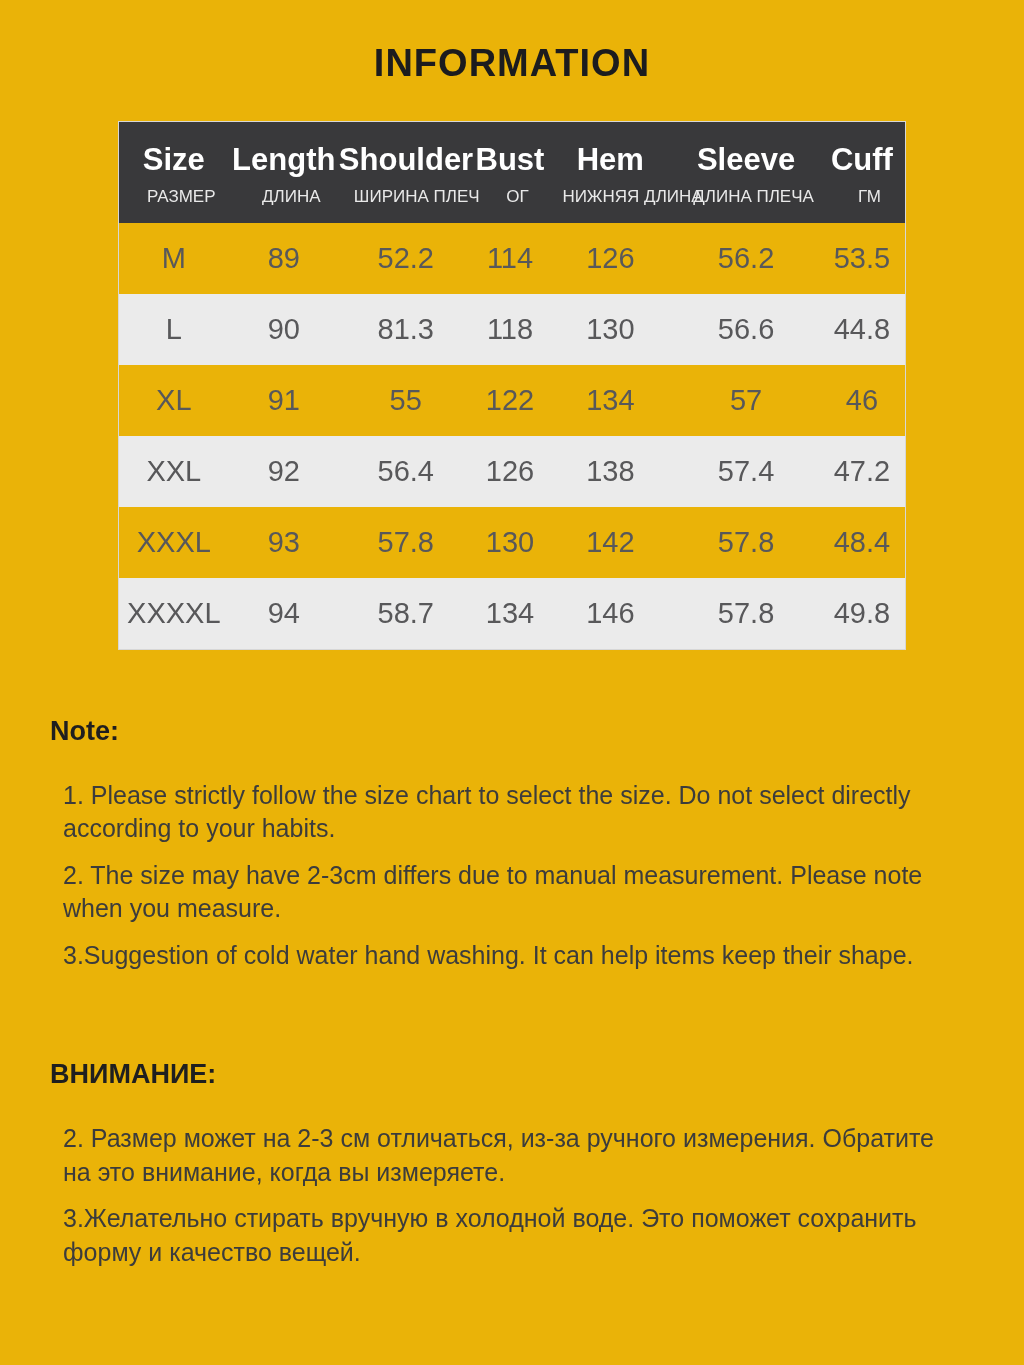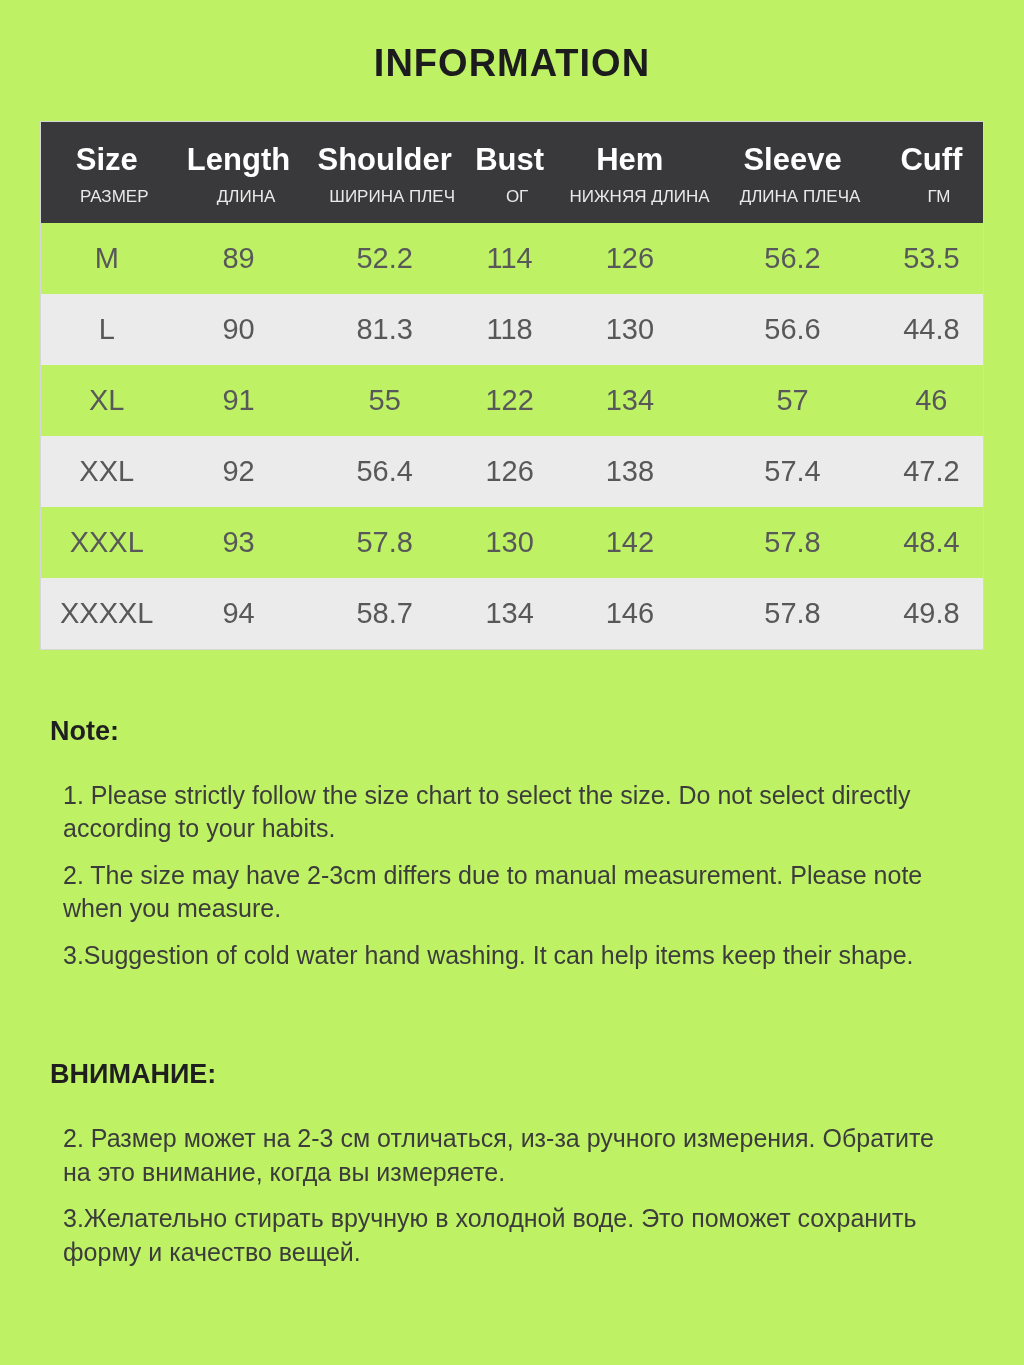--- a/index.html
+++ b/index.html
@@ -4,33 +4,33 @@
 <style>
   html, body {
     margin: 0;
     padding: 0;
     background: #ffffff;
     font-family: "Liberation Sans", sans-serif;
   }
   .page {
     width: 1024px;
     height: 1365px;
-    background: #bef264;
+    background: #eab308;
     overflow: hidden;
   }
   .page-title {
     text-align: center;
     padding-top: 42px;
     font-size: 38px;
     font-weight: 700;
     letter-spacing: 1px;
     color: #1c1c1e;
   }
   table.size-table {
-    width: 944px;
+    width: 788px;
     margin: 36px auto 0 auto;
     border-collapse: collapse;
     border: 1px solid #d7d7d7;
     table-layout: fixed;
   }
   .size-table thead th {
     background: #39393b;
     color: #ffffff;
     padding: 20px 0 16px 0;
     vertical-align: top;

